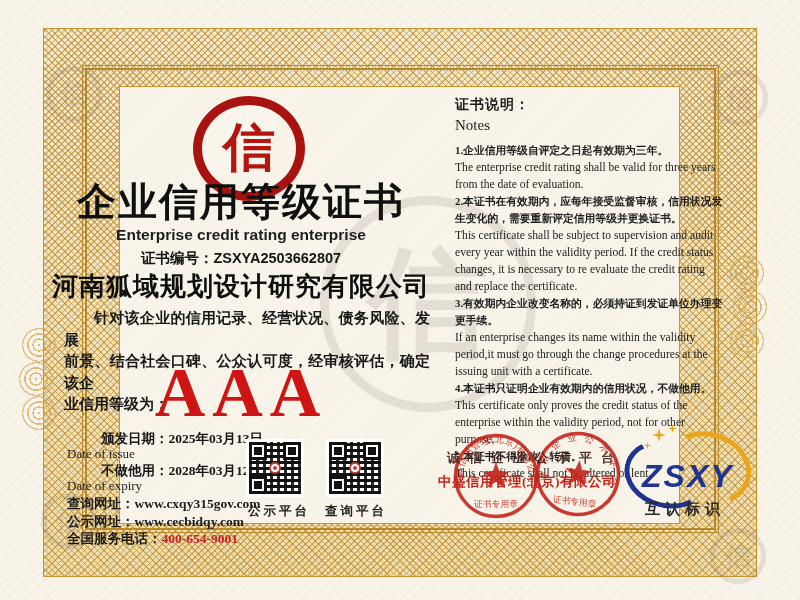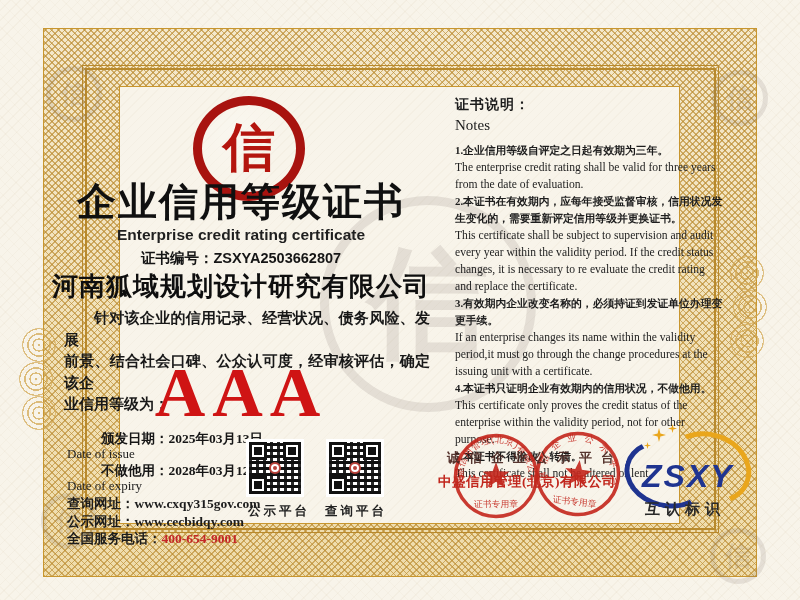--- a/index.html
+++ b/index.html
@@ -168,21 +168,21 @@
     <span>信</span>
   </div>
 <div class="abs wm wm-sm" style="left:710px;top:528px;">
     <span>信</span>
   </div>
 
 <div class="abs logo">
   <span class="logo-glyph">信</span>
 </div>
 <div class="abs title-cn">企业信用等级证书</div>
-<div class="abs title-en">Enterprise credit rating certificate</div>
+<div class="abs title-en">Enterprise credit rating enterprise</div>
 <div class="abs certno">
   <span>证书编号：</span><span>ZSXYA2503662807</span>
 </div>
 <div class="abs company">河南狐域规划设计研究有限公司</div>
 
 <div class="abs statement">
   <div class="ind">针对该企业的信用记录、经营状况、债务风险、发展</div>
   <div>前景、结合社会口碑、公众认可度，经审核评估，确定该企</div>
   <div>业信用等级为：</div>
 </div>

